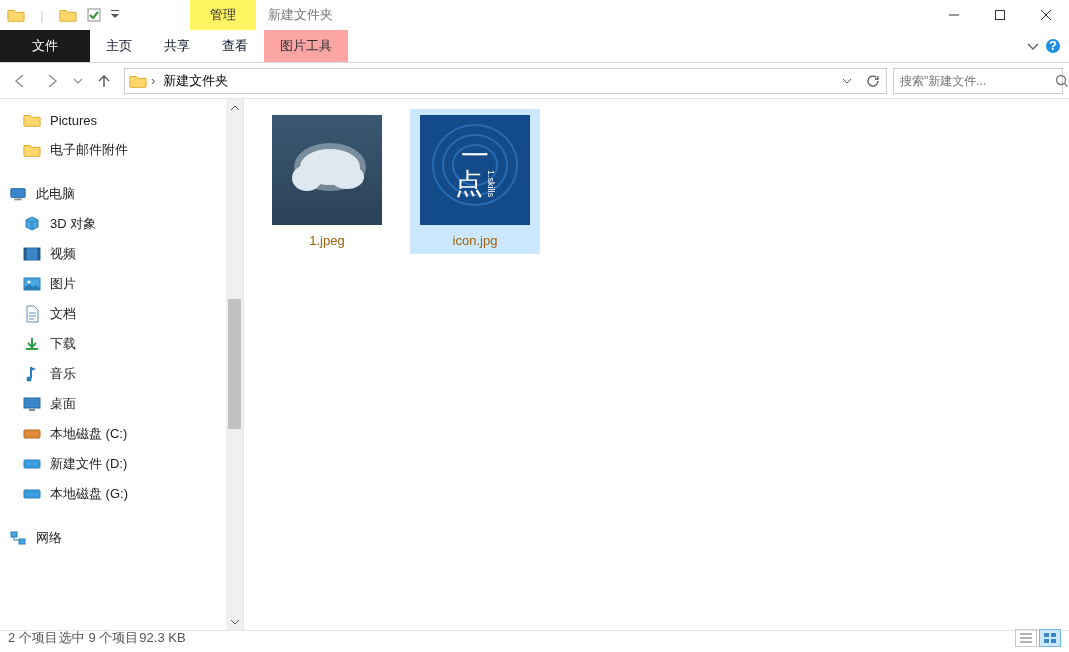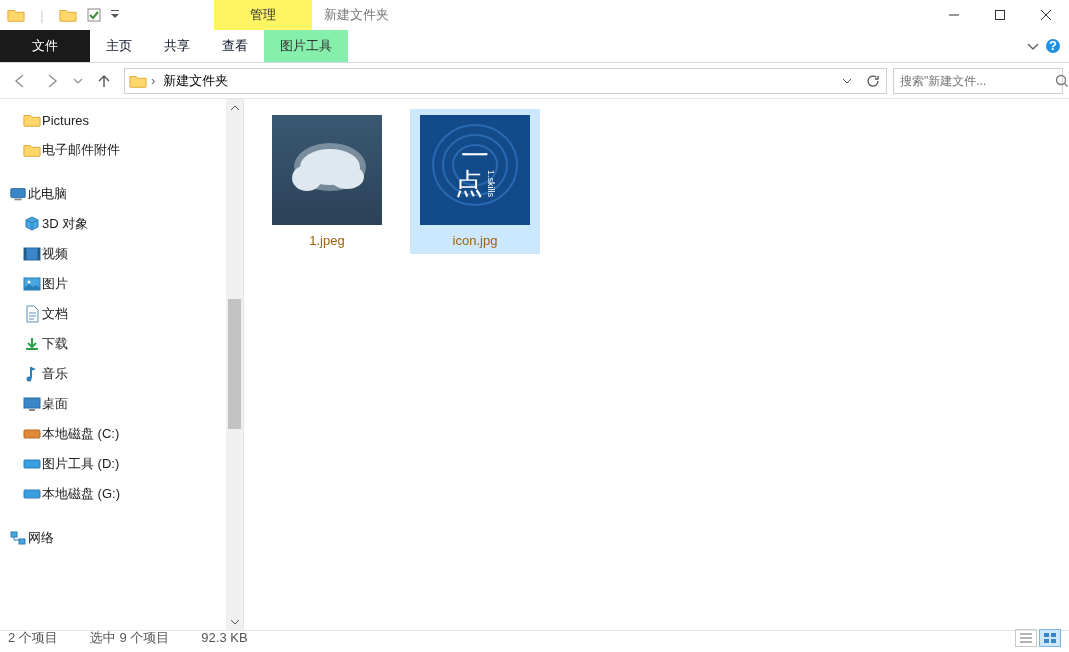--- a/index.html
+++ b/index.html
@@ -1,28 +1,28 @@
 <!DOCTYPE html>
 <html><head>
 <meta charset="utf-8">
 <style>
 *{box-sizing:border-box;margin:0;padding:0;font-family:"Segoe UI","Microsoft YaHei",sans-serif;font-size:13px;user-select:none}
 html,body{width:1069px;height:652px;overflow:hidden;background:#fff}
 .titlebar{height:30px;display:flex;align-items:center}
 .titlebar .qat{display:flex;align-items:center;padding-left:4px;gap:2px}
 .titlebar .qat .qbtn{width:24px;height:24px;display:flex;align-items:center;justify-content:center}
-.titlebar .manage-tab{margin-left:92px;height:30px;display:flex;align-items:center;justify-content:center;padding:0 36px;background:#fff462;color:#333}
+.titlebar .manage-tab{margin-left:68px;height:30px;display:flex;align-items:center;justify-content:center;padding:0 20px;background:#fff462;color:#333}
 .titlebar .title{margin-left:12px;color:#777}
 .titlebar .spacer{flex:1}
 .titlebar .winbtns{display:flex}
 .titlebar .winbtns .wbtn{width:46px;height:30px;display:flex;align-items:center;justify-content:center;color:#555}
 .ribbon{height:33px;background:#fff;display:flex;align-items:stretch;border-bottom:1px solid #d9d9d9}
 .ribbon .tab{padding:0 16px;display:flex;align-items:center;color:#0f172a;cursor:default}
 .ribbon .tab.file{background:#1a1a1a;color:#fff;padding:0 32px}
-.ribbon .tab.tool{background:#86efac;color:#333}
+.ribbon .tab.tool{background:#fca5a5;color:#333}
 .ribbon .rspacer{flex:1}
 .ribbon .rend{display:flex;align-items:center;gap:6px;padding-right:8px}
 .addrbar{height:36px;display:flex;align-items:center;padding:2px 6px;gap:6px;border-bottom:1px solid #e5e5e5}
 .navbtns{display:flex;align-items:center;gap:4px}
 .navbtn{width:28px;height:28px;display:flex;align-items:center;justify-content:center;color:#919191}
 .navbtn.up{color:#555}
 .addrbox{flex:1;height:26px;border:1px solid #cfcfcf;display:flex;align-items:center;background:#fff}
 .addrbox .folder-ico{width:22px;height:22px;display:flex;align-items:center;justify-content:center;margin-left:2px}
 .addrbox .crumb{padding:0 6px;height:100%;display:flex;align-items:center}
 .addrbox .sep{color:#666;padding:0 2px}
@@ -31,31 +31,31 @@
 .addrbox .addr-icons .aibtn{width:26px;height:24px;display:flex;align-items:center;justify-content:center;color:#555}
 .searchbox{width:170px;height:26px;border:1px solid #cfcfcf;display:flex;align-items:center;background:#fff}
 .searchbox input{flex:1;border:none;outline:none;padding-left:6px;color:#777;font-size:12px;background:transparent}
 .searchbox .sico{width:24px;display:flex;align-items:center;justify-content:center;color:#777}
 .body{display:flex;height:531px}
 .treepane{width:244px;border-right:1px solid #e5e5e5;position:relative;overflow:hidden}
 .treepane .sc-track{position:absolute;right:0;top:0;width:17px;height:100%;background:#f0f0f0}
 .treepane .sc-up,.treepane .sc-down{height:17px;display:flex;align-items:center;justify-content:center;color:#555}
 .treepane .sc-thumb{position:absolute;left:2px;right:2px;top:200px;height:130px;background:#c2c2c2}
 .tree{padding:6px 0}
-.tnode{display:flex;align-items:center;height:30px;padding-left:22px;}
+.tnode{display:flex;align-items:center;height:30px;padding-left:22px;gap:8px}
 .tnode.root{padding-left:8px}
 .tnode .ico{width:20px;height:20px;display:flex;align-items:center;justify-content:center}
 .tnode .lbl{color:#222}
 .tspace{height:14px}
 .content{flex:1;padding:10px 0 0 18px;display:flex;gap:18px;align-items:flex-start}
 .fileitem{width:130px;display:flex;flex-direction:column;align-items:center;padding:6px;gap:8px}
 .fileitem.selected{background:#cce8ff}
 .thumb{width:110px;height:110px;background:#2e4a64;position:relative;overflow:hidden}
 .filelabel{color:#a16207;text-align:center}
-.statusbar{height:14px;border-top:1px solid #e5e5e5;display:flex;align-items:center;padding:0 8px;gap:32px;color:#555;font-size:12px}
+.statusbar{height:14px;border-top:1px solid #e5e5e5;display:flex;align-items:center;padding:0 8px;gap:1px;color:#555;font-size:12px}
 .statusbar .sspacer{flex:1}
 .statusbar .viewbtns{display:flex;gap:2px}
 .statusbar .viewbtns .vbtn{width:22px;height:18px;border:1px solid #c9c9c9;display:flex;align-items:center;justify-content:center}
 .statusbar .viewbtns .vbtn.active{background:#cce8ff;border-color:#7bb4e3}
 svg{display:block}
 .folder-svg{width:18px;height:16px}
 .pc-svg{width:18px;height:16px}
 .cloud{position:absolute;border-radius:50%;background:#dfe8ee}
 </style>
 </head>
@@ -289,21 +289,21 @@
             </svg>
           </div>
           <span class="lbl">本地磁盘 (C:)</span>
         </div>
       <div class="tnode">
           <div class="ico">
             <svg width="18" height="12" viewBox="0 0 18 12">
               <rect x="1" y="2" width="16" height="8" rx="1" fill="#3a9ee0" stroke="#2a7fb8"></rect>
             </svg>
           </div>
-          <span class="lbl">图片工具 (D:)</span>
+          <span class="lbl">新建文件 (D:)</span>
         </div>
       <div class="tnode">
           <div class="ico">
             <svg width="18" height="12" viewBox="0 0 18 12">
               <rect x="1" y="2" width="16" height="8" rx="1" fill="#3a9ee0" stroke="#2a7fb8"></rect>
             </svg>
           </div>
           <span class="lbl">本地磁盘 (G:)</span>
         </div>
       <div class="tspace"></div>

